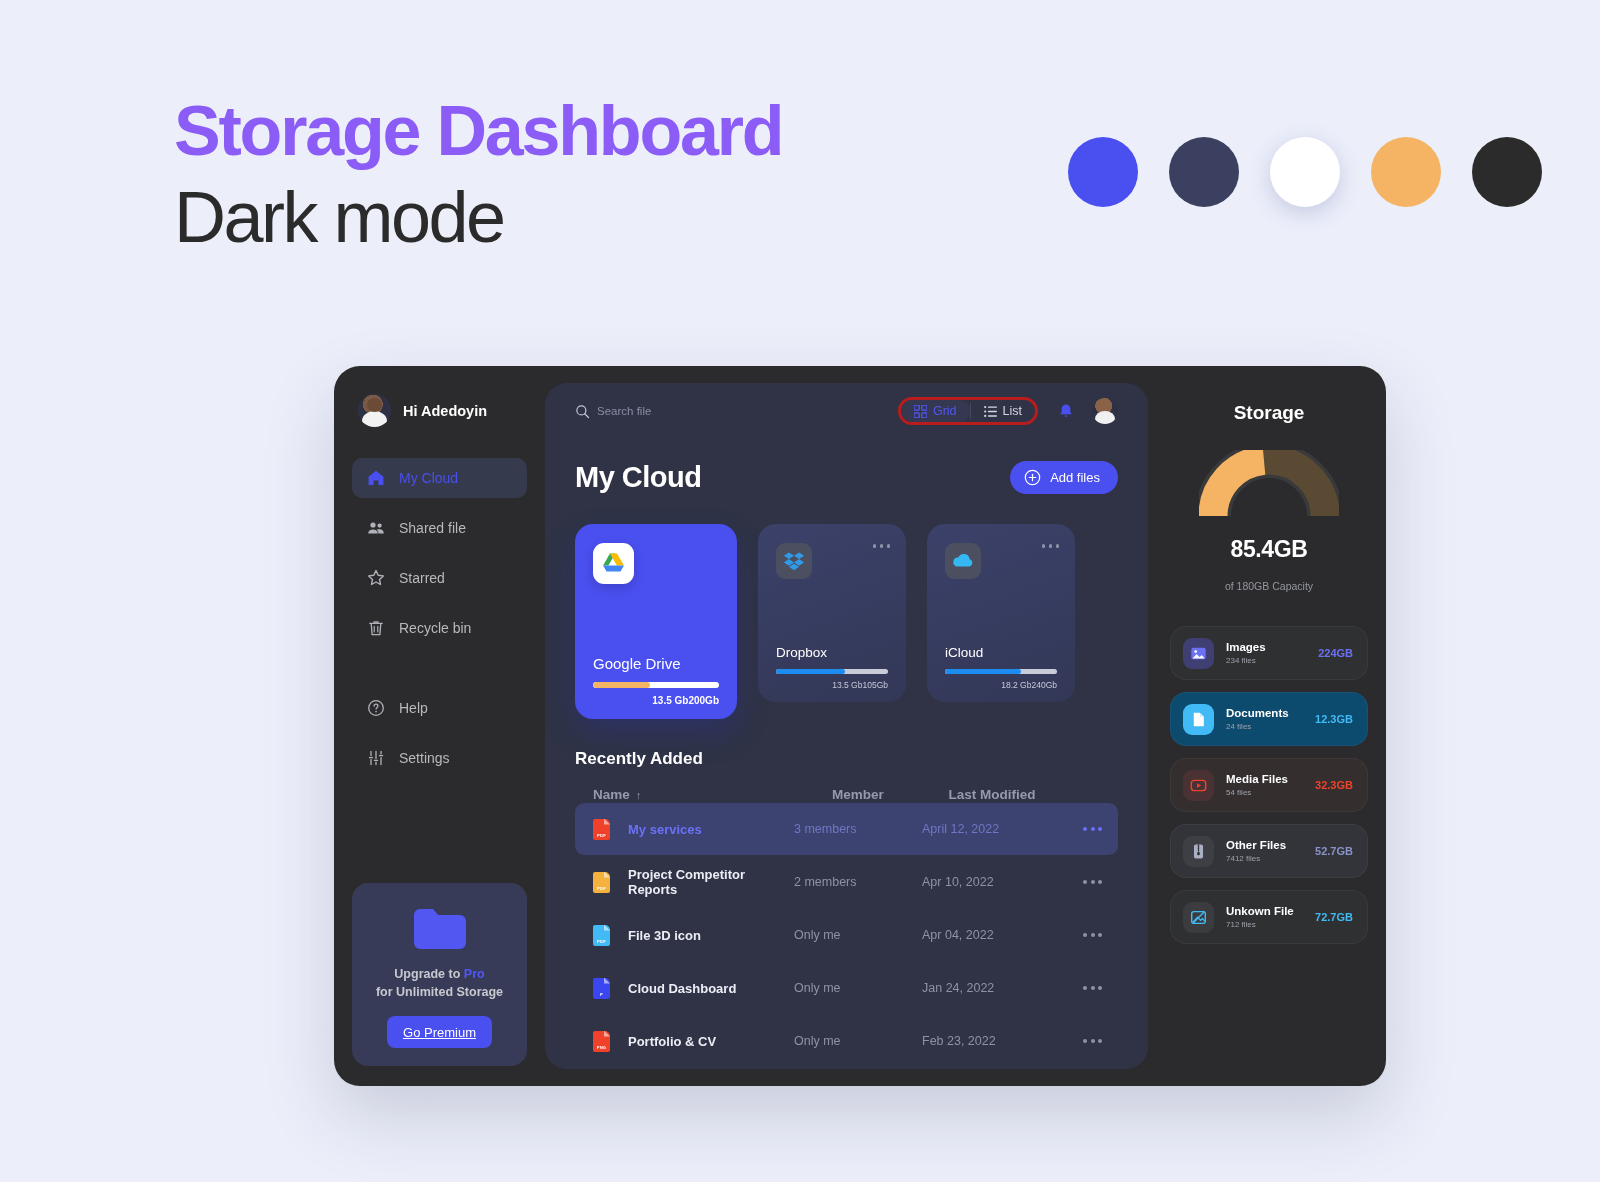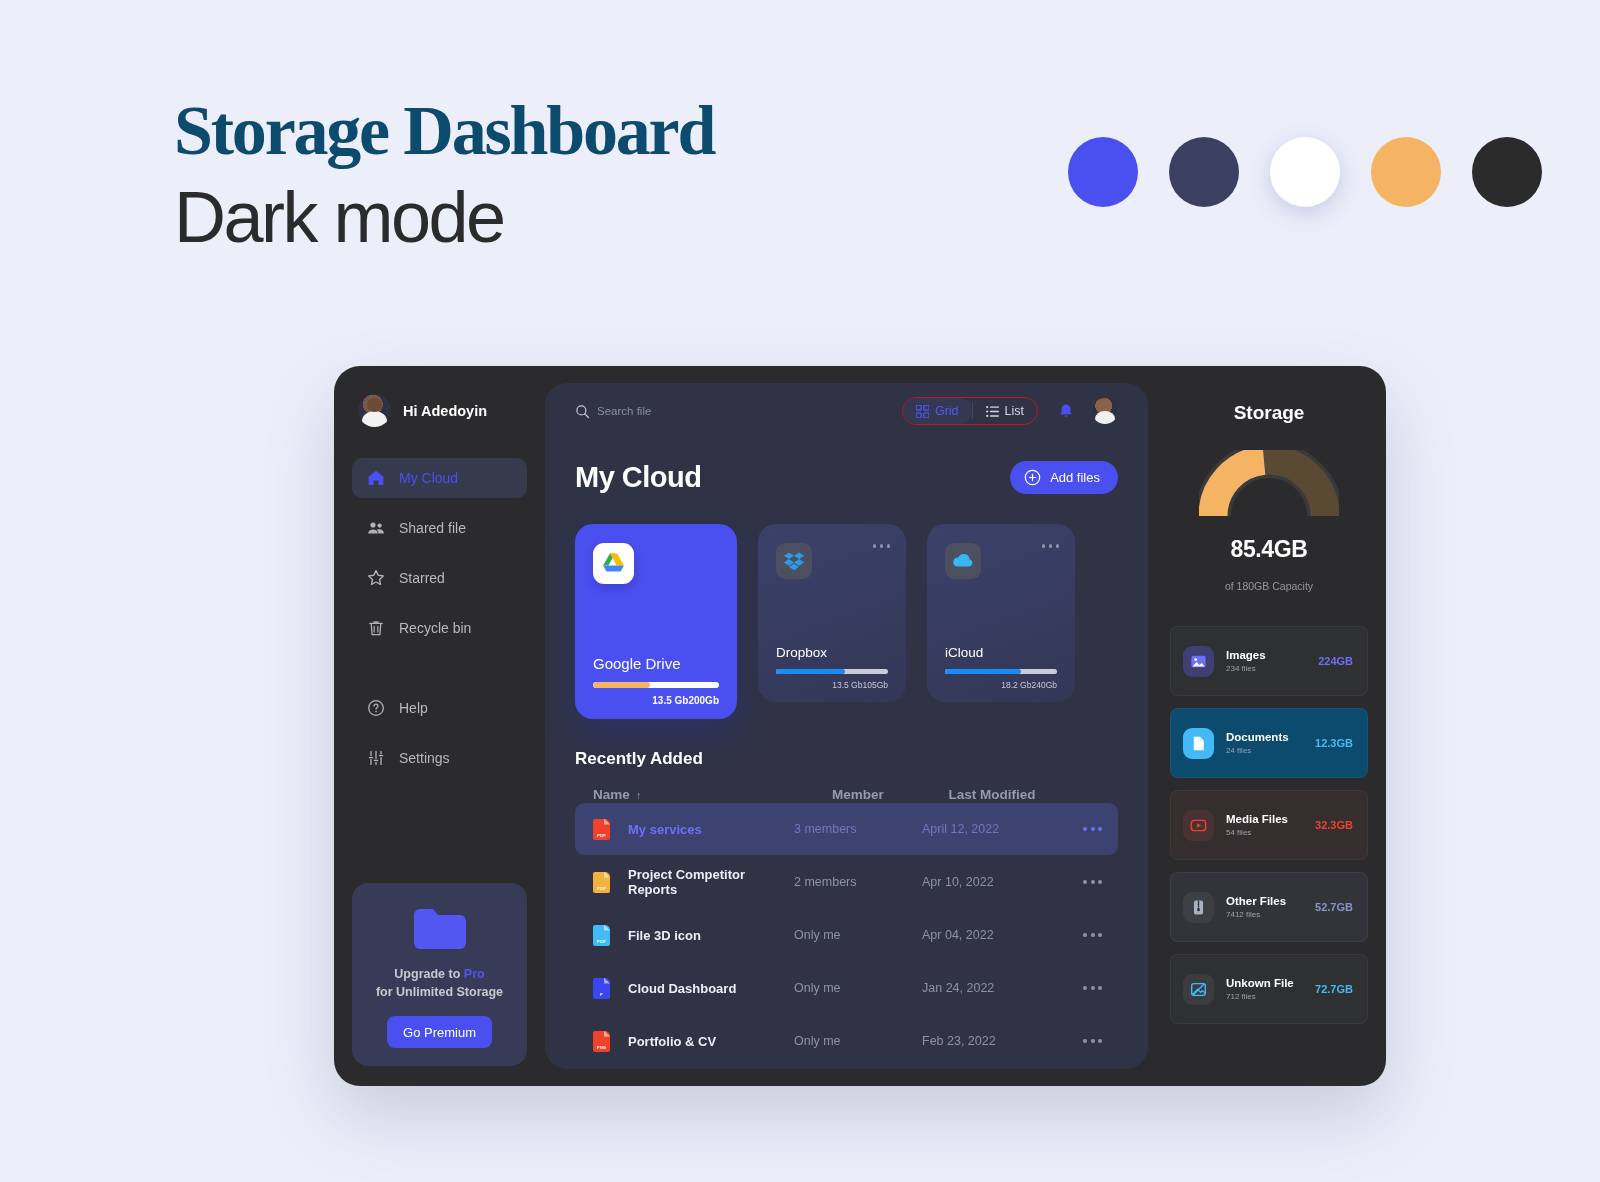--- a/index.html
+++ b/index.html
@@ -7,22 +7,22 @@
     width: 1600px; height: 1182px;
     background: #eceffa;
     font-family: "Liberation Sans", sans-serif;
     overflow: hidden;
   }
   .page { position: relative; width: 1600px; height: 1182px; }
 
   
   .hero { position: absolute; left: 174px; top: 96px; }
   .hero-title {
-    font-size: 70px; font-weight: 700; color: #0c4a6e;
-    letter-spacing: -2.2px; line-height: 1.0; white-space: nowrap; font-family: Liberation Serif, serif;
+    font-size: 70px; font-weight: 700; color: #8b5cf6;
+    letter-spacing: -2.2px; line-height: 1.0; white-space: nowrap;
   }
   .hero-sub {
     font-size: 72px; font-weight: 400; color: #2b2b2b;
     letter-spacing: -2.5px; line-height: 1.25; margin-top: 6px; white-space: nowrap;
   }
   .swatches { position: absolute; right: 58px; top: 137px; display: flex; gap: 31px; }
   .swatch { width: 70px; height: 70px; border-radius: 50%; }
   .swatch.shadow { box-shadow: 0 6px 22px rgba(60,70,140,.22); }
 
   
@@ -69,38 +69,38 @@
     margin-top: auto; background: #373b57; border-radius: 16px;
     padding: 20px 16px 18px; text-align: center;
   }
   .upg-folder { margin: 2px auto 12px; }
   .upg-line1 { color: #c8c9cf; font-size: 12.5px; font-weight: 700; line-height: 1.5; }
   .upg-line1 .pro { color: #5257f2; }
   .upg-line2 { color: #c8c9cf; font-size: 12.5px; font-weight: 700; line-height: 1.5; }
   .upg-btn {
     margin: 14px auto 0; display: block; width: 105px; height: 32px;
     background: #4a4ff0; color: #fff; border: none; border-radius: 8px;
-    font-family: inherit; font-size: 13px; font-weight: 500; cursor: pointer;
+    font-family: inherit; font-size: 13px; font-weight: 500; cursor: pointer; text-decoration: underline;
   }
 
   
   .main {
     flex: 1; background: #2f3345; border-radius: 22px;
     margin: 17px 0 17px 0; padding: 0 30px 0 30px;
     display: flex; flex-direction: column; min-width: 0; position: relative; overflow: hidden;
   }
   .topbar { height: 56px; display: flex; align-items: center; gap: 10px; flex: 0 0 56px; }
   .search { display: flex; align-items: center; gap: 7px; flex: 1; }
   .search input {
     background: transparent; border: none; outline: none;
     color: #cfd2e0; font-family: inherit; font-size: 11.5px; width: 200px;
   }
   .search input::placeholder { color: #8a8fa6; }
   .viewtoggle {
-    display: flex; align-items: center; border: 1px solid #b91c1c;
+    display: flex; align-items: center; border: 3px solid #b91c1c;
     border-radius: 20px; height: 28px; overflow: hidden;
   }
   .vt {
     display: flex; align-items: center; gap: 6px; padding: 0 13px; height: 100%;
     font-size: 12.5px; color: #d5d7e2; cursor: pointer;
   }
   .vt.active { color: #5257f2; background: #343850; border-radius: 20px; }
   .vt-sep { width: 1px; height: 16px; background: #454a63; }
   .bell { margin-left: 10px; cursor: pointer; display: flex; }
   .topavatar {
@@ -175,22 +175,22 @@
   
   .storage { width: 238px; flex: 0 0 238px; padding: 36px 18px 0 22px; }
   .st-title { color: #fff; font-size: 19px; font-weight: 700; text-align: center; }
   .gauge { margin: 26px auto 0; width: 140px; height: 70px; position: relative; }
   .gauge svg { display: block; }
   .st-val { text-align: center; color: #fff; font-size: 23px; font-weight: 700; margin-top: 16px; letter-spacing: -.4px; }
   .st-cap { text-align: center; color: #93969f; font-size: 10.5px; margin-top: 17px; }
 
   .cats { margin-top: 34px; display: flex; flex-direction: column; gap: 12px; }
   .cat {
-    display: flex; align-items: center; gap: 12px; height: 70px;
-    border-radius: 8px; padding: 0 14px 0 12px; cursor: pointer;
+    display: flex; align-items: center; gap: 12px; height: 54px;
+    border-radius: 16px; padding: 0 14px 0 12px; cursor: pointer;
     border: 1px solid rgba(255,255,255,.05);
   }
   .cat-ic { width: 31px; height: 31px; border-radius: 9px; display: flex; align-items: center; justify-content: center; flex: 0 0 31px; }
   .cat-txt { flex: 1; min-width: 0; }
   .cat-name { color: #fff; font-size: 11.5px; font-weight: 700; }
   .cat-files { color: #9ea1ab; font-size: 8px; margin-top: 3px; }
   .cat-size { font-size: 11px; font-weight: 700; }
 </style>
 </head>
 <body>

